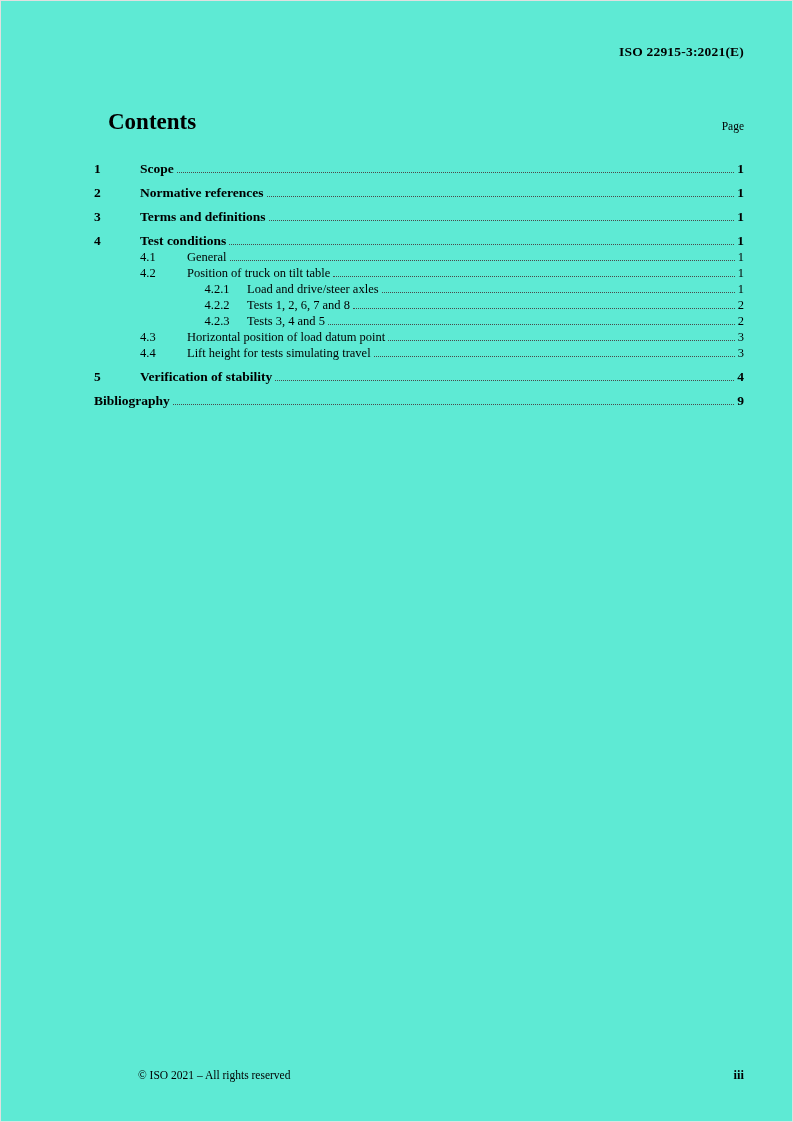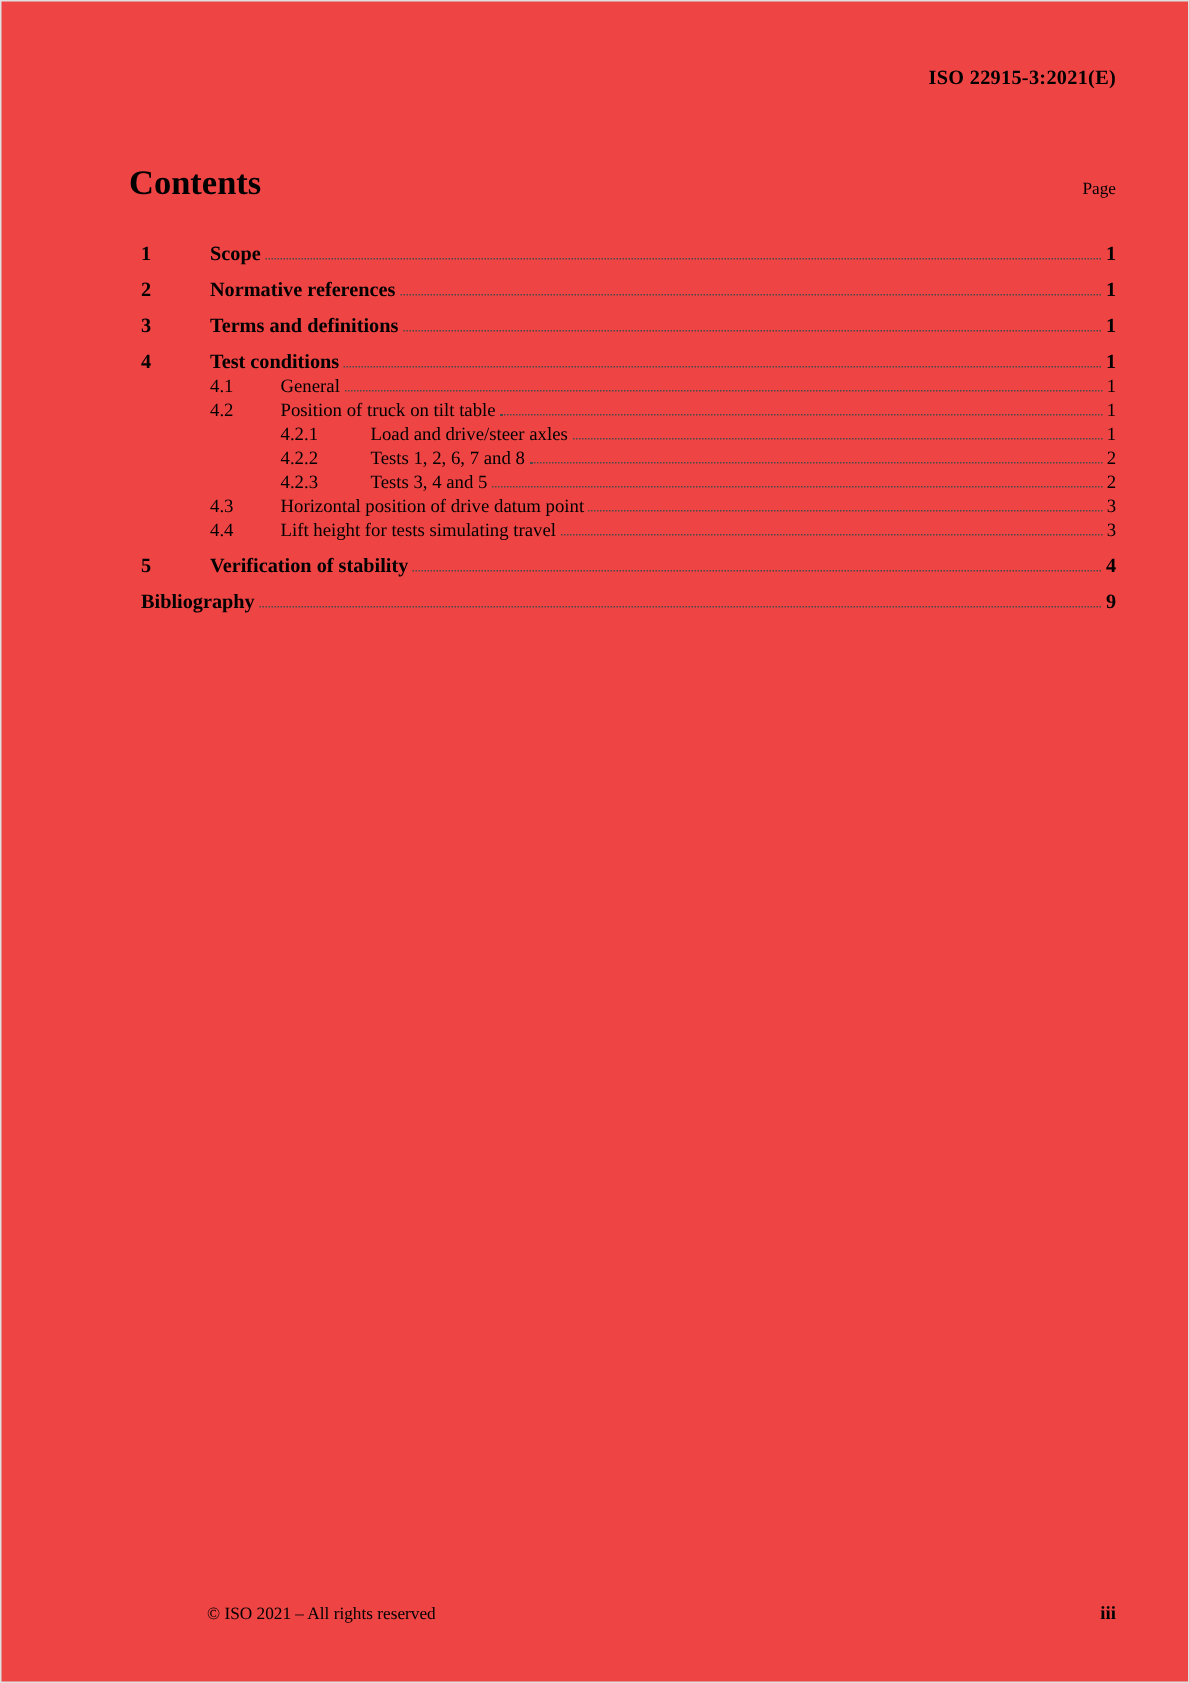--- a/index.html
+++ b/index.html
@@ -2,38 +2,38 @@
 <html><head>
 <meta charset="utf-8">
 <style>
   * { margin: 0; padding: 0; box-sizing: border-box; }
   html, body { background: #ffffff; }
   .page {
     position: relative;
     width: 793px;
     height: 1122px;
     margin: 0 auto;
-    background: #ef4444;
+    background: #5eead4;
     font-family: "Liberation Serif", "DejaVu Serif", serif;
     color: #000000;
     box-shadow: inset 0 0 0 1px #e0e0e0;
     overflow: hidden;
   }
   .doc-ref {
     position: absolute;
     top: 44px;
     right: 49px;
     font-size: 13.5px;
     font-weight: bold;
     letter-spacing: 0.2px;
   }
   .contents-header {
     position: absolute;
     top: 109px;
-    left: 86px;
+    left: 108px;
     right: 49px;
     display: flex;
     justify-content: space-between;
     align-items: flex-end;
   }
   .contents-title {
     font-size: 23px;
     font-weight: bold;
   }
   .page-col-label {
@@ -56,21 +56,21 @@
   .toc-row.bold {
     font-weight: bold;
     font-size: 13.5px;
     line-height: 16px;
     margin-top: 8px;
   }
   .toc-row .num { flex: 0 0 auto; }
   .level-1 .num { width: 46px; }
   .level-2 { padding-left: 46px; }
   .level-2 .num { width: 47px; }
-  .level-3 { padding-left: 93px; }
+  .level-3 { padding-left: 93px; text-align: center; }
   .level-3 .num { width: 60px; }
   .toc-row .label { flex: 0 0 auto; white-space: nowrap; }
   .leader {
     flex: 1 1 auto;
     border-bottom: 1.5px dotted #4a4a4a;
     margin: 0 3px;
     align-self: flex-end;
     margin-bottom: 4px;
     min-width: 12px;
   }
@@ -149,21 +149,21 @@
         <span class="page-num">2</span>
       </div>
       <div class="toc-row level-3">
         <span class="num">4.2.3</span>
         <span class="label">Tests 3, 4 and 5</span>
         <span class="leader"></span>
         <span class="page-num">2</span>
       </div>
       <div class="toc-row level-2">
         <span class="num">4.3</span>
-        <span class="label">Horizontal position of drive datum point</span>
+        <span class="label">Horizontal position of load datum point</span>
         <span class="leader"></span>
         <span class="page-num">3</span>
       </div>
       <div class="toc-row level-2">
         <span class="num">4.4</span>
         <span class="label">Lift height for tests simulating travel</span>
         <span class="leader"></span>
         <span class="page-num">3</span>
       </div>
       <div class="toc-row level-1 bold">

